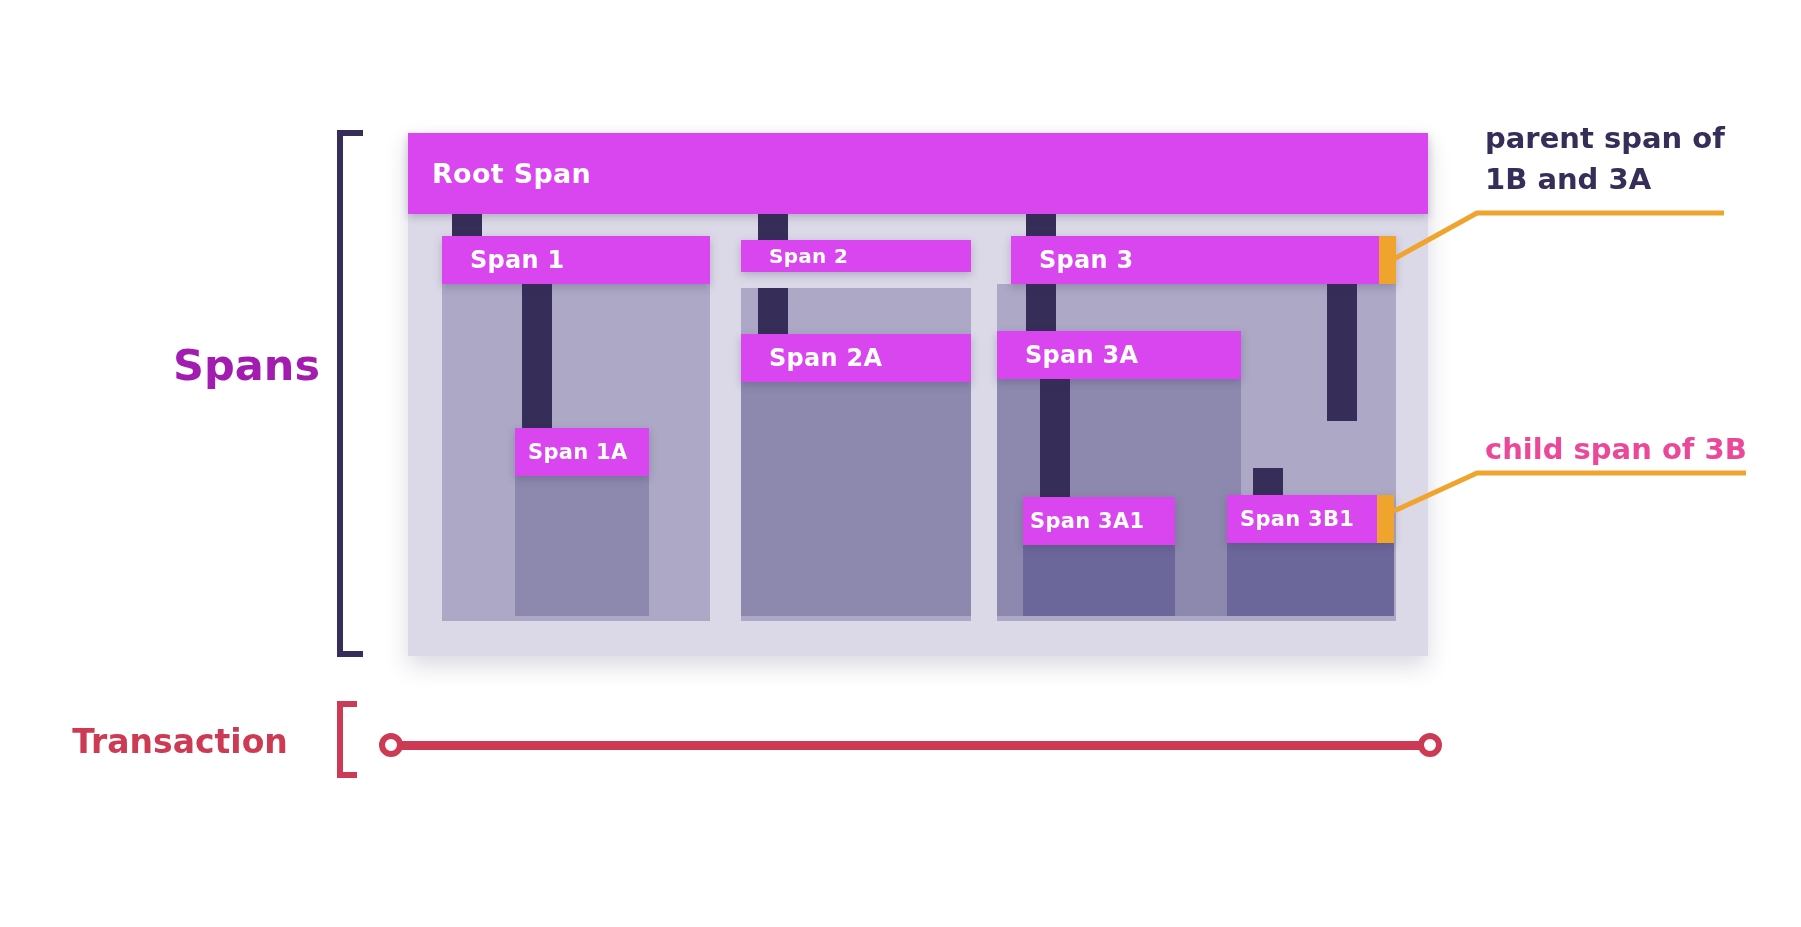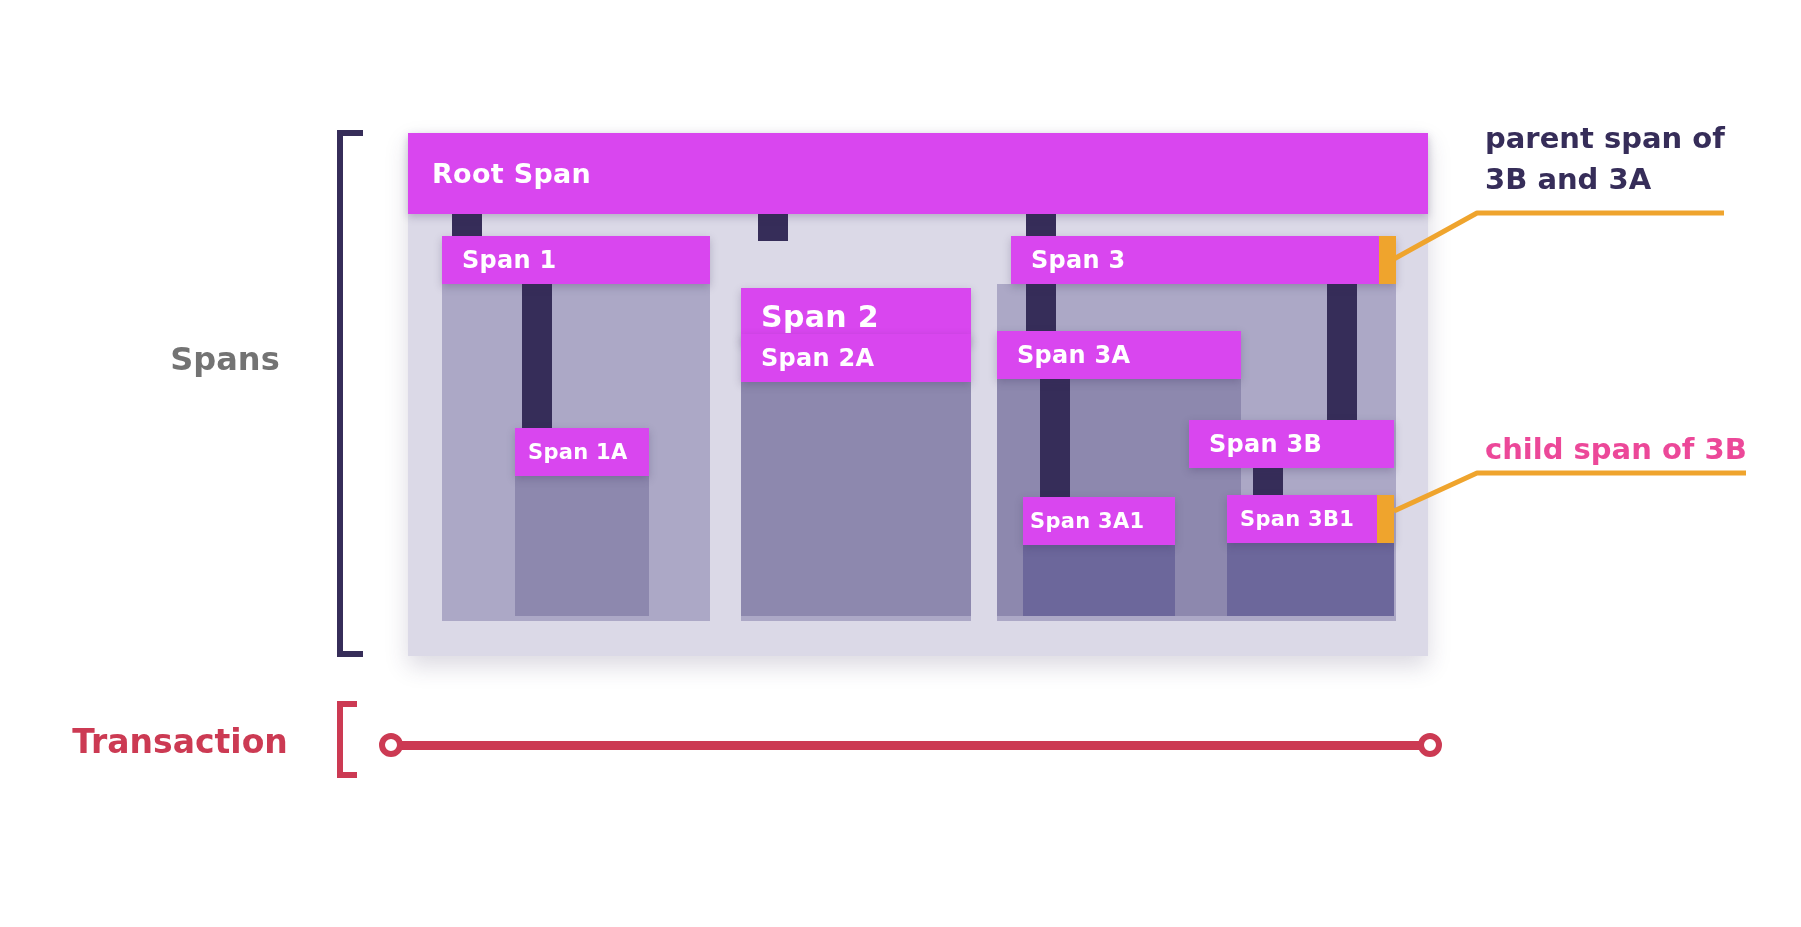--- a/index.html
+++ b/index.html
@@ -3,21 +3,21 @@
 <meta charset="utf-8">
 <style>
   * { margin:0; padding:0; box-sizing:border-box; }
   html,body { background:#ffffff; }
   body { font-family:"DejaVu Sans","Liberation Sans",sans-serif; }
   .canvas { position:relative; width:1801px; height:927px; background:#ffffff; overflow:hidden; }
 
   .abs  { position:absolute; }
   .bar  { position:absolute; background:#d946ef; color:#ffffff; font-weight:700;
           display:flex; align-items:center; box-shadow:0 3px 8px rgba(54,45,89,0.25); }
-  .bar .t { padding-left:20px; white-space:nowrap; letter-spacing:0.3px; }
+  .bar .t { padding-left:28px; white-space:nowrap; letter-spacing:0.3px; }
   .conn { position:absolute; background:#362D59; }
   .body { position:absolute; }
   .body.light  { background:#ACA8C6; }
   .body.medium { background:#8D88AE; }
   .body.dark   { background:#6C679B; }
   .marker { position:absolute; right:0; top:0; width:17px; height:100%; background:#EFA42D; }
 
   #container   { left:408px;  top:133px; width:1020px; height:523px; background:#DBD9E7;
                  box-shadow:0 10px 22px rgba(54,45,89,0.18); }
 
@@ -29,43 +29,43 @@
   #conn-r3     { left:1026px; top:214px; width:30px; height:23px; }
 
   #s1-body     { left:442px;  top:284px; width:268px; height:337px; }
   #s1-bar      { left:442px;  top:236px; width:268px; height:48px; font-size:24px; }
   #conn-11a    { left:522px;  top:284px; width:30px;  height:145px; }
   #s1a-body    { left:515px;  top:476px; width:134px; height:140px; }
   #s1a-bar     { left:515px;  top:428px; width:134px; height:48px; font-size:21px; }
   #s1a-bar .t  { padding-left:13px; }
 
   #s2-body     { left:741px;  top:288px; width:230px; height:333px; }
-  #s2-bar      { left:741px;  top:240px; width:230px; height:56px; font-size:30px;margin-top:48px; }
+  #s2-bar      { left:741px;  top:240px; width:230px; height:32px; font-size:20px; }
   #conn-22a    { left:758px;  top:288px; width:30px;  height:47px; }
   #s2a-body    { left:741px;  top:382px; width:230px; height:234px; }
   #s2a-bar     { left:741px;  top:334px; width:230px; height:48px; font-size:24px; }
 
   #s3-body     { left:997px;  top:284px; width:399px; height:337px; }
   #s3-bar      { left:1011px; top:236px; width:385px; height:48px; font-size:24px; }
   #conn-33a    { left:1026px; top:284px; width:30px;  height:48px; }
   #s3a-body    { left:997px;  top:379px; width:244px; height:237px; }
   #s3a-bar     { left:997px;  top:331px; width:244px; height:48px; font-size:24px; }
   #conn-3a3a1  { left:1040px; top:379px; width:30px;  height:119px; }
   #s3a1-body   { left:1023px; top:545px; width:152px; height:71px; }
   #s3a1-bar    { left:1023px; top:497px; width:152px; height:48px; font-size:21px; }
   #s3a1-bar .t { padding-left:7px; }
   #conn-33b    { left:1327px; top:284px; width:30px;  height:137px; }
   #s3b-bar     { left:1189px; top:420px; width:205px; height:48px; font-size:24px; }
   #conn-3b3b1  { left:1253px; top:468px; width:30px;  height:28px; }
   #s3b1-body   { left:1227px; top:543px; width:167px; height:73px; }
   #s3b1-bar    { left:1227px; top:495px; width:167px; height:48px; font-size:21px; }
   #s3b1-bar .t { padding-left:13px; }
 
-  #spans-label       { left:130px; top:340px; width:190px; text-align:center;
-                       font-size:32px; font-weight:700; color:#737373; }
+  #spans-label       { left:130px; top:340px; width:190px; text-align:right;
+                       font-size:43px; font-weight:700; color:#a21caf; }
   #transaction-label { left:50px;  top:722px; width:260px; text-align:center;
                        font-size:33px; font-weight:700; color:#CC3A53; }
 
   #spans-bracket       { left:337px; top:130px; width:26px; height:527px;
                          border-left:6px solid #362D59; border-top:6px solid #362D59;
                          border-bottom:6px solid #362D59; }
   #transaction-bracket { left:337px; top:701px; width:20px; height:77px;
                          border-left:6px solid #CC3A53; border-top:6px solid #CC3A53;
                          border-bottom:6px solid #CC3A53; }
 
@@ -132,35 +132,32 @@
   <div class="bar" id="s3-bar">
     <span class="t">Span 3</span>
     <span class="marker"></span>
   </div>
   <div class="bar" id="s3a-bar">
     <span class="t">Span 3A</span>
   </div>
   <div class="bar" id="s3a1-bar">
     <span class="t">Span 3A1</span>
   </div>
-  <div class="bar" id="s3b-bar">
-    <span class="t">Span 3B</span>
-  </div>
   <div class="bar" id="s3b1-bar">
     <span class="t">Span 3B1</span>
     <span class="marker"></span>
   </div>
 
   <div class="abs" id="tl-line"></div>
   <div class="tl-circle" id="tl-c1"></div>
   <div class="tl-circle" id="tl-c2"></div>
 
   <div class="abs" id="ann-parent">
     <div>parent span of</div>
-    <div>3B and 3A</div>
+    <div>1B and 3A</div>
   </div>
   <div class="abs" id="ann-child">child span of 3B</div>
 
   <svg id="callout-lines" viewBox="0 0 1801 927" xmlns="http://www.w3.org/2000/svg">
     <polyline points="1724,213 1477,213 1392,260" fill="none" stroke="#EFA42D" stroke-width="5" stroke-linejoin="round"></polyline>
     <polyline points="1746,473 1477,473 1394,511" fill="none" stroke="#EFA42D" stroke-width="5" stroke-linejoin="round"></polyline>
   </svg>
 
 </div>
 

